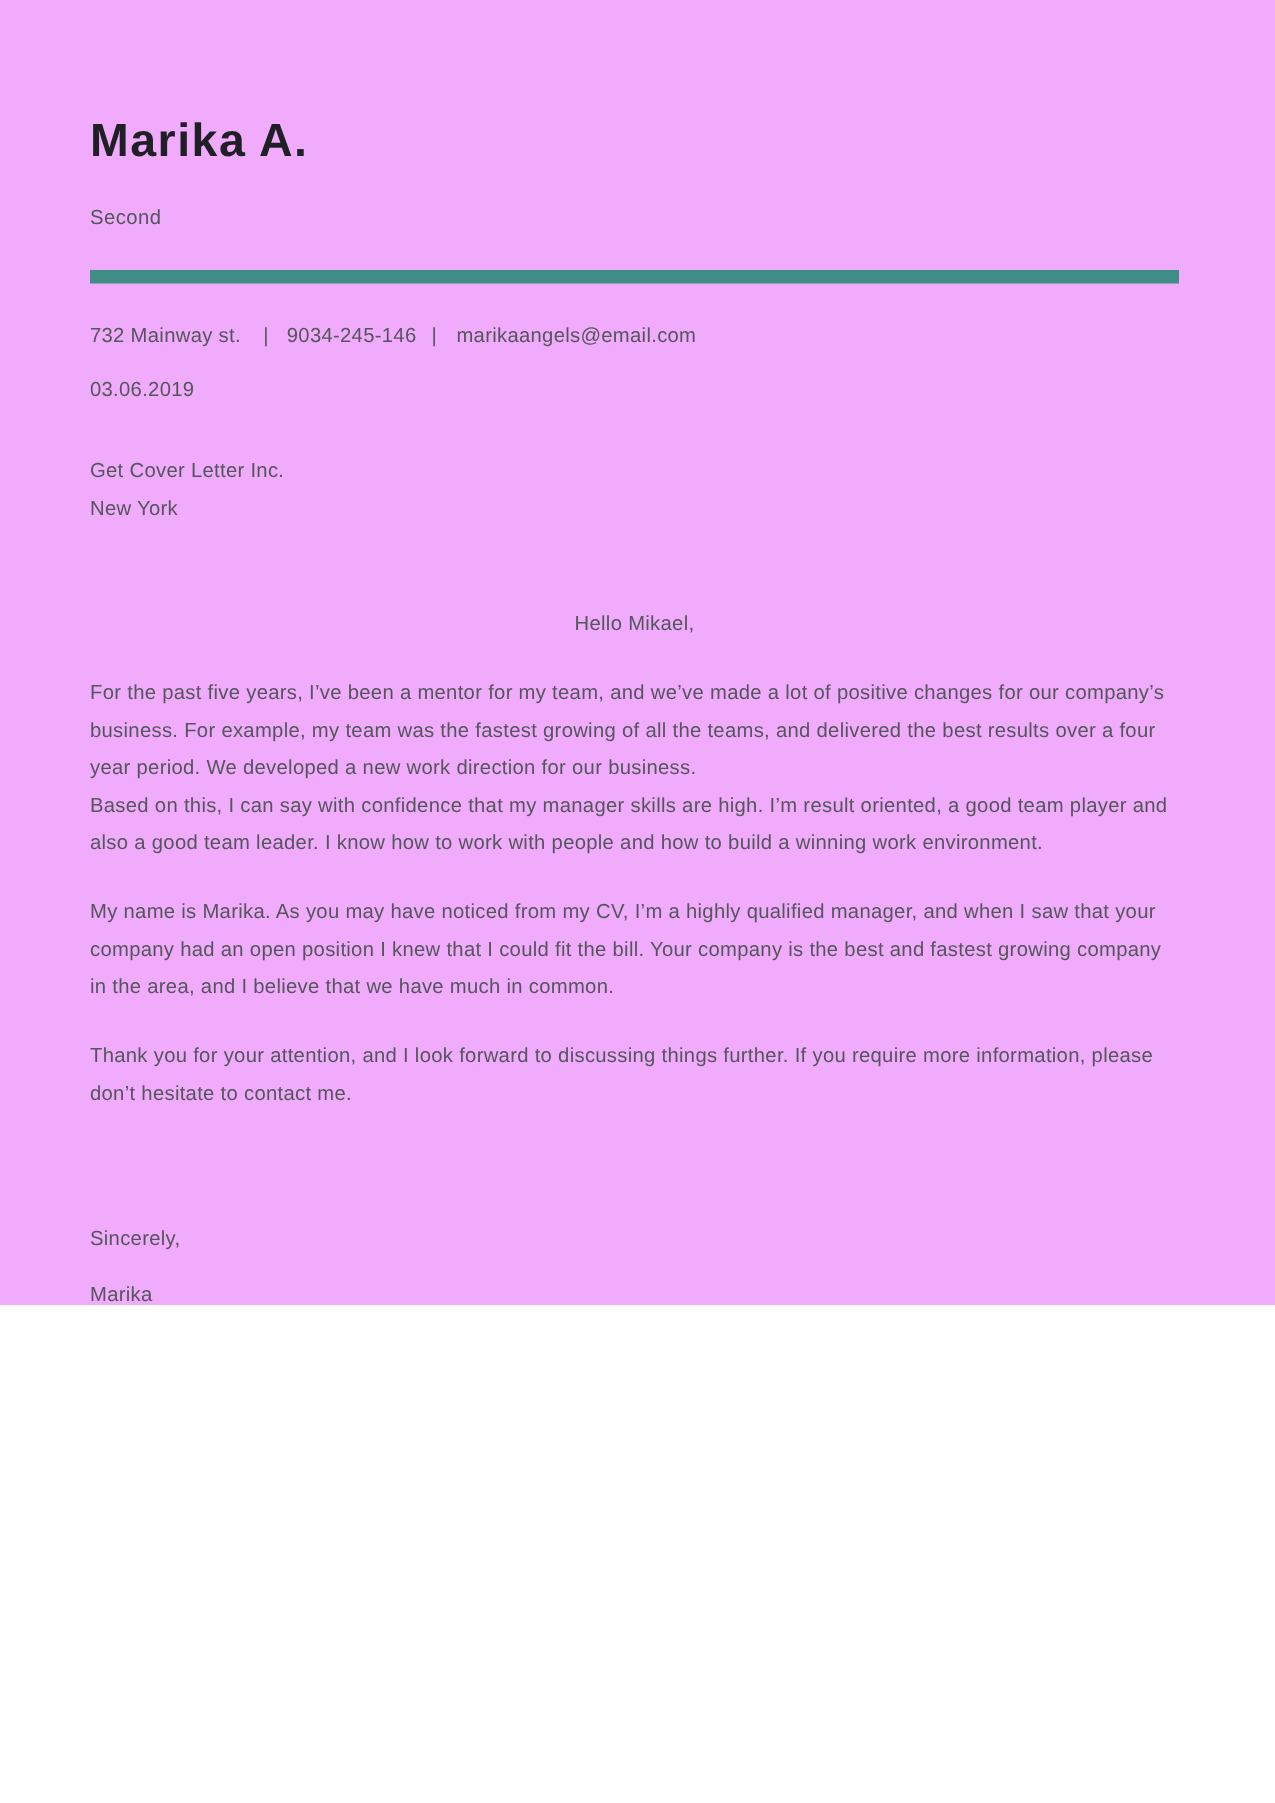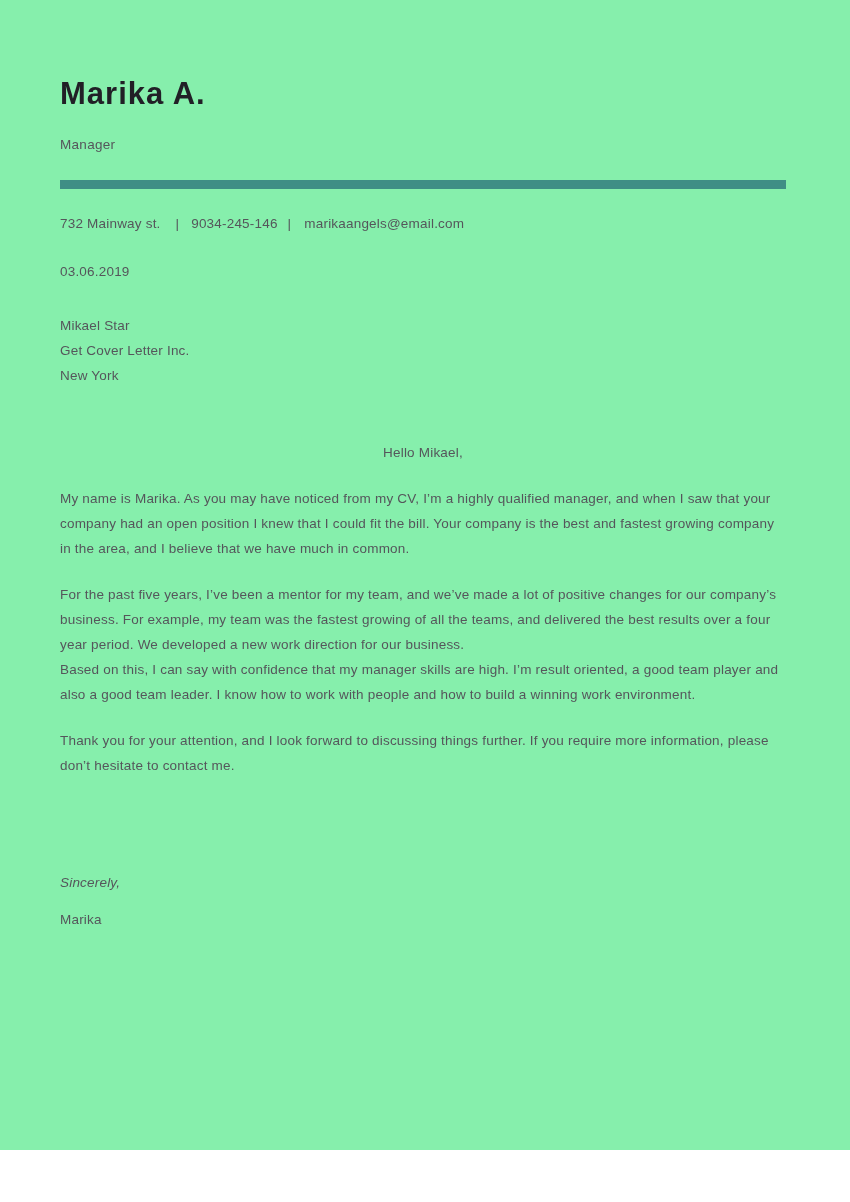--- a/index.html
+++ b/index.html
@@ -10,23 +10,23 @@
   body {
     width: 850px;
     height: 1202px;
     overflow: hidden;
     font-family: "Liberation Sans", "DejaVu Sans", sans-serif;
     -webkit-font-smoothing: antialiased;
   }
   .page {
     box-sizing: border-box;
     width: 850px;
-    height: 1150px;
+    height: 870px;
     padding: 78px 64px 0 60px;
-    background: #86efac;
+    background: #f0abfc;
   }
   .applicant-name {
     margin: 0;
     font-size: 31px;
     line-height: 1.05;
     font-weight: 700;
     letter-spacing: 1px;
     color: #211f26;
   }
   .applicant-role {
@@ -44,21 +44,21 @@
   .contact-line {
     margin-top: 27px;
     font-size: 13.5px;
     letter-spacing: 0.2px;
     color: #55565b;
     white-space: nowrap;
   }
   .contact-line .sep-a { margin: 0 8px 0 11px; }
   .contact-line .sep-b { margin: 0 9px 0 6px; }
   .date-line {
-    margin-top: 33px;
+    margin-top: 21px;
     font-size: 13.5px;
     letter-spacing: 0.2px;
     color: #55565b;
   }
   .recipient-block {
     margin-top: 34px;
     font-size: 13.5px;
     letter-spacing: 0.2px;
     color: #55565b;
   }
@@ -75,68 +75,66 @@
   }
   .letter-paragraph {
     margin: 21px 0 0 0;
     font-size: 13.5px;
     letter-spacing: 0.2px;
     line-height: 25px;
     color: #55565b;
     white-space: pre-line;
   }
   .closing {
-    margin-top: 92px;
+    margin-top: 72px;
     font-size: 13.5px;
     letter-spacing: 0.2px;
     line-height: 25px;
     color: #55565b;
-    font-style: italic;
   }
   .signature {
     margin-top: 12px;
     font-size: 13.5px;
     letter-spacing: 0.2px;
     line-height: 25px;
     color: #55565b;
   }
 </style>
 </head>
 <body>
 
 <div class="page">
 
   <h1 class="applicant-name">Marika A.</h1>
 
-  <div class="applicant-role">Manager</div>
+  <div class="applicant-role">Second</div>
 
   <div class="accent-bar" style="background: rgb(63, 142, 133);"></div>
 
   <div class="contact-line">
     <span>732 Mainway st.</span>
     <span class="sep-a">|</span>
     <span>9034-245-146</span>
     <span class="sep-b">|</span>
     <span>marikaangels@email.com</span>
   </div>
 
   <div class="date-line">03.06.2019</div>
 
   <div class="recipient-block">
-    <div class="recipient-line">Mikael Star</div>
     <div class="recipient-line">Get Cover Letter Inc.</div>
     <div class="recipient-line">New York</div>
   </div>
 
   <div class="greeting">Hello Mikael,</div>
 
-  <p class="letter-paragraph">My name is Marika. As you may have noticed from my CV, I’m a highly qualified manager, and when I saw that your company had an open position I knew that I could fit the bill. Your company is the best and fastest growing company in the area, and I believe that we have much in common.</p>
-
   <p class="letter-paragraph">For the past five years, I’ve been a mentor for my team, and we’ve made a lot of positive changes for our company’s business. For example, my team was the fastest growing of all the teams, and delivered the best results over a four year period. We developed a new work direction for our business.
 Based on this, I can say with confidence that my manager skills are high. I’m result oriented, a good team player and also a good team leader. I know how to work with people and how to build a winning work environment.</p>
+
+  <p class="letter-paragraph">My name is Marika. As you may have noticed from my CV, I’m a highly qualified manager, and when I saw that your company had an open position I knew that I could fit the bill. Your company is the best and fastest growing company in the area, and I believe that we have much in common.</p>
 
   <p class="letter-paragraph">Thank you for your attention, and I look forward to discussing things further. If you require more information, please don’t hesitate to contact me.</p>
 
   <div class="closing">Sincerely,</div>
 
   <div class="signature">Marika</div>
 
 </div>
 
 </body></html>

